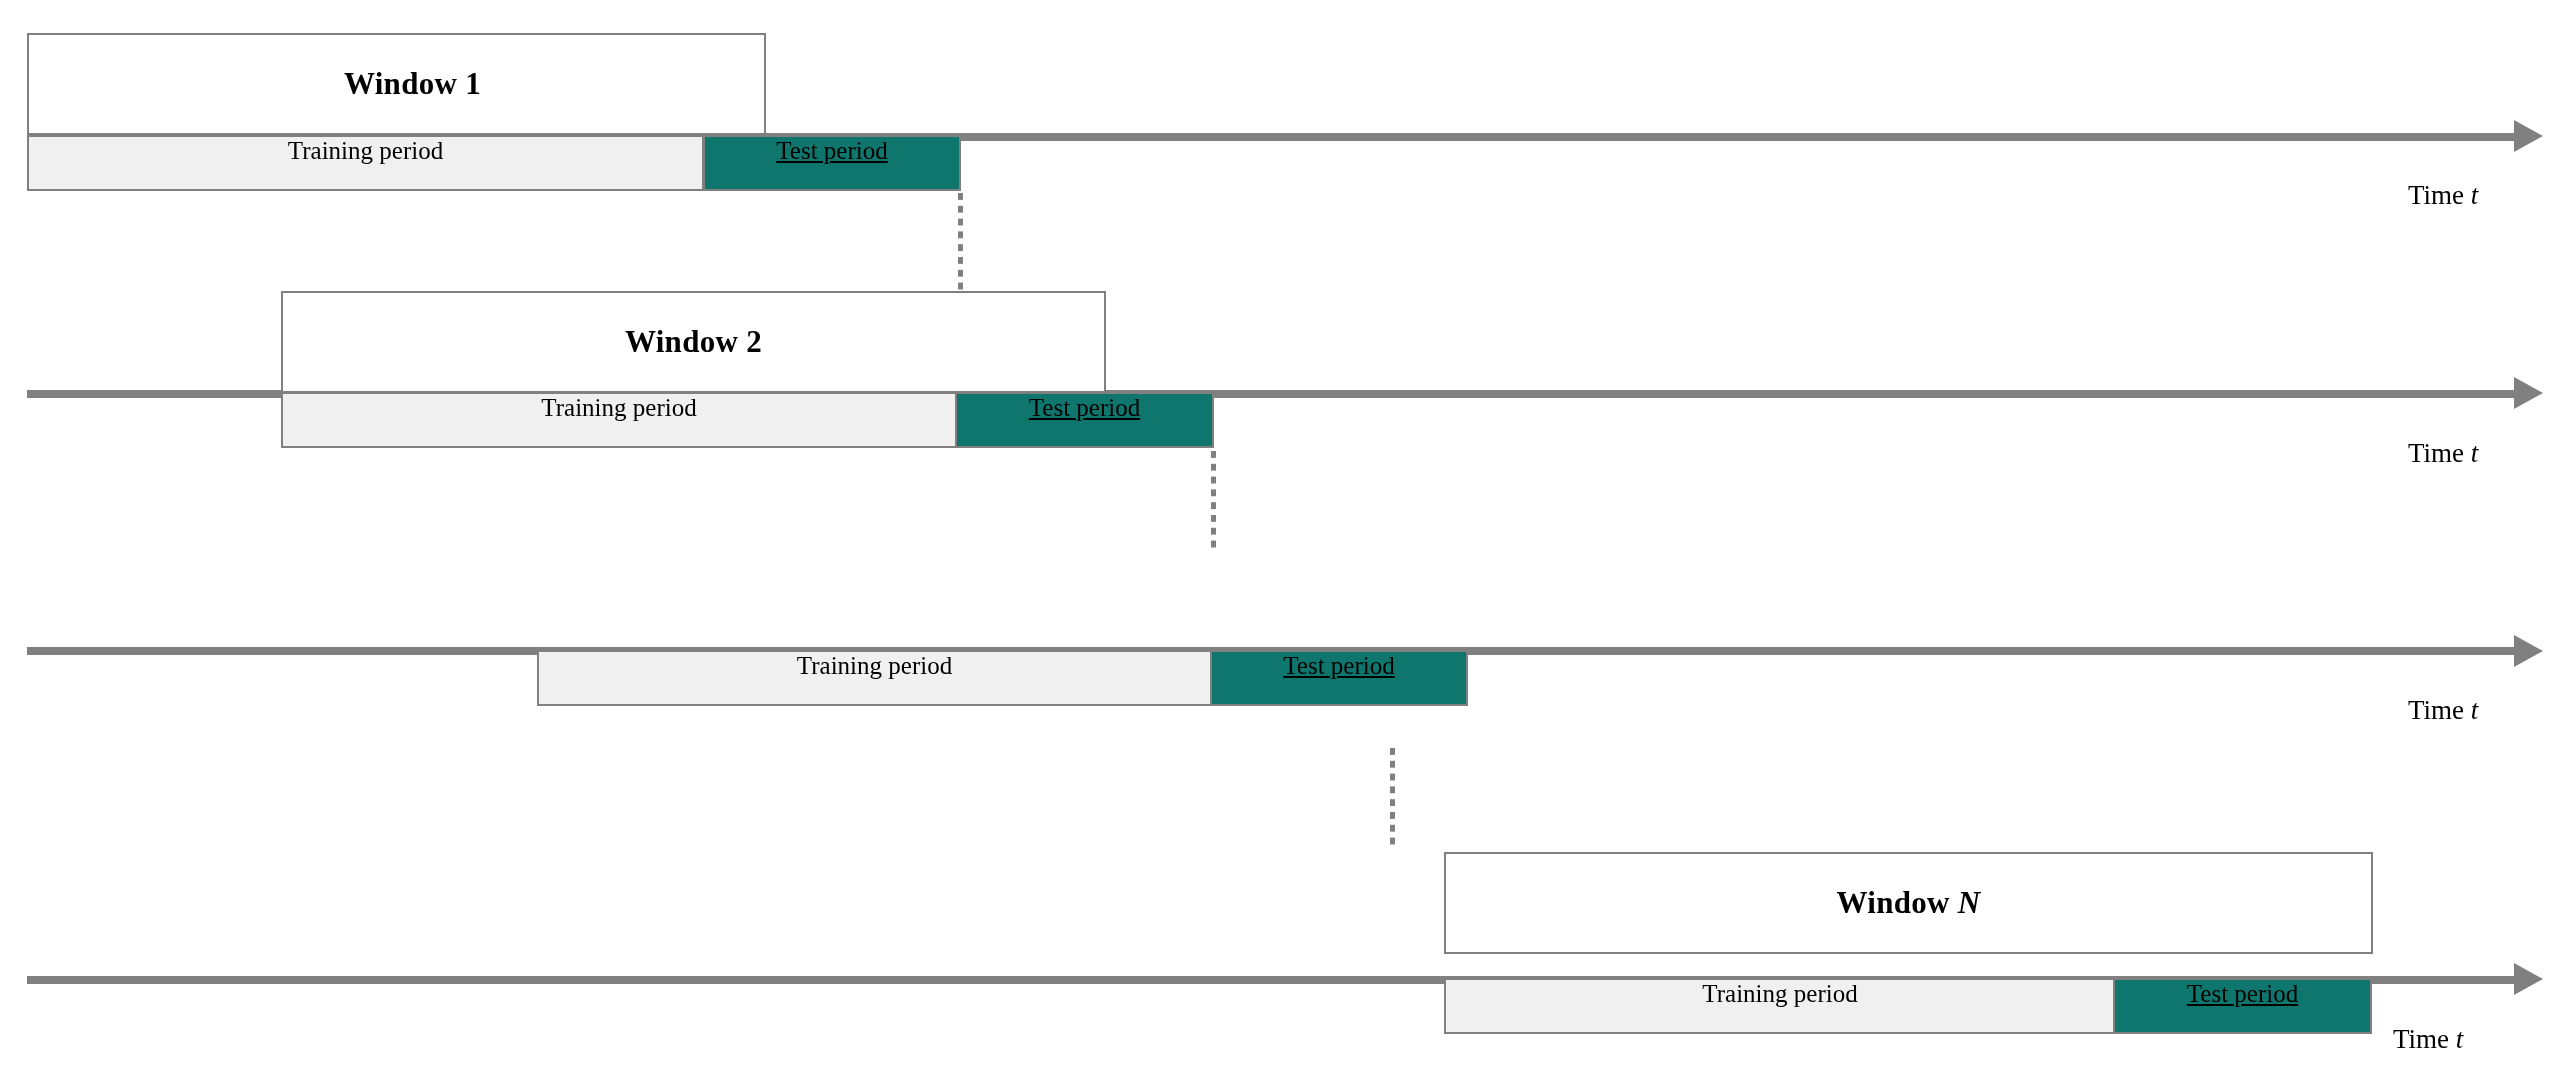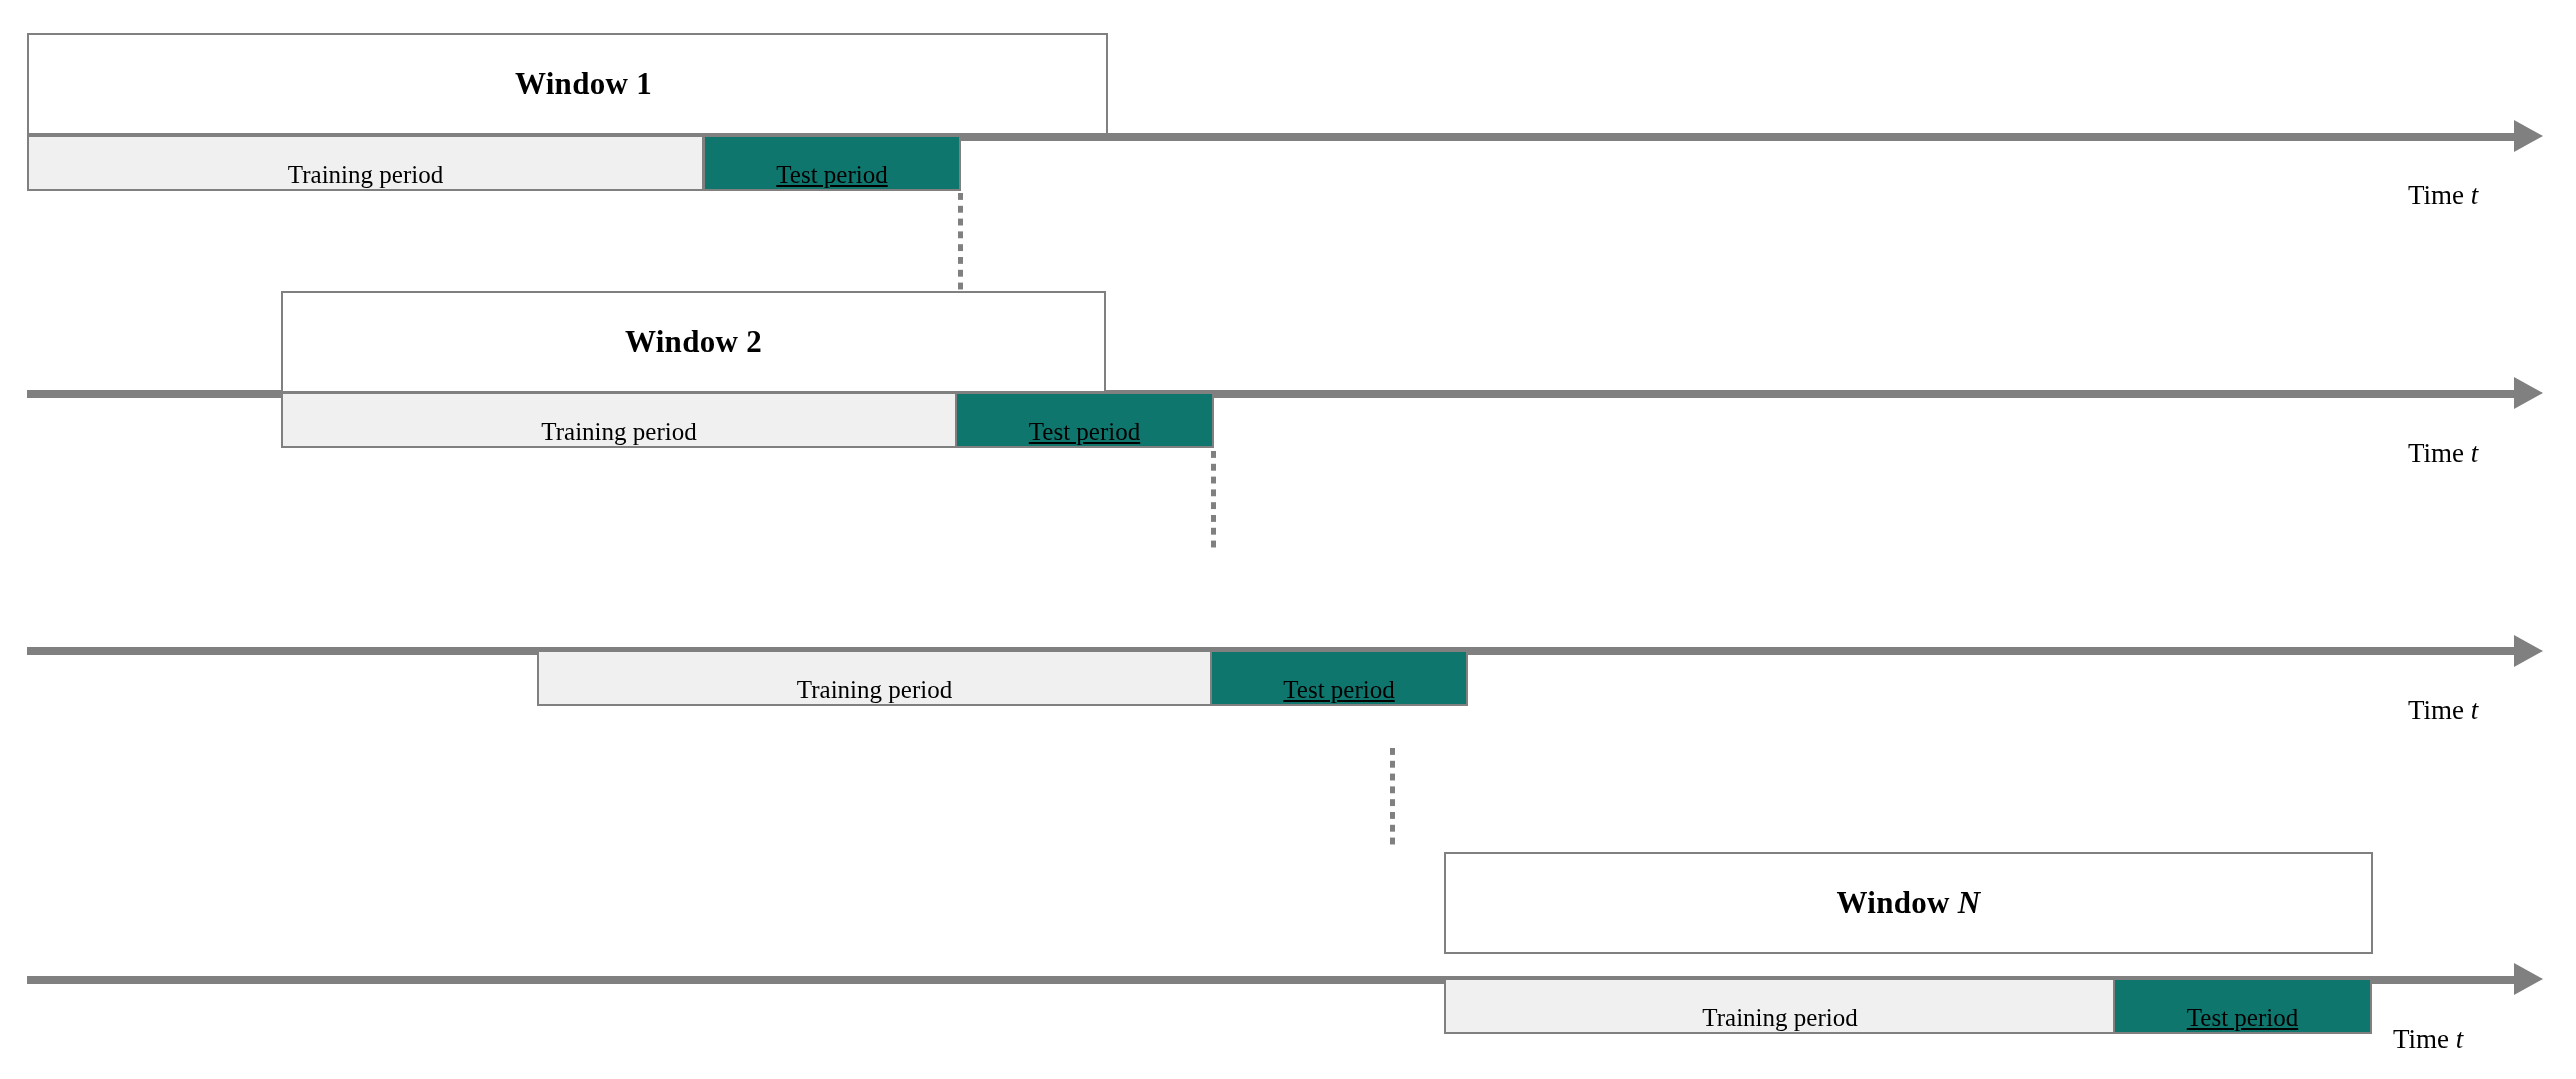--- a/index.html
+++ b/index.html
@@ -60,21 +60,21 @@
     letter-spacing: 0.3px;
   }
   .win-title i { font-style: italic; }
 
   
   .bar {
     position: absolute;
     box-sizing: border-box;
     border: 2.9px solid #808080;
     display: flex;
-    align-items: flex-end;
+    align-items: flex-start;
     justify-content: center;
   }
   .bar-train { background: #f0f0f0; }
   .bar-test  { background: #0f766e; text-decoration: underline; }
   .bar-label {
     font-size: 25px;
     color: #000000;
     white-space: nowrap;
   }
 
@@ -94,21 +94,21 @@
 
   <div class="row">
 
     <div class="axis" style="left:27px; top:133px; width:2487px;"></div>
     <div class="axis-head" style="left:2514px; top:120px;"></div>
 
     <div class="time-label" style="left:2408px; top:150px;">
       <span>Time </span><i>t</i>
     </div>
 
-    <div class="win-box" style="left:27px; top:33px; width:1081px; height:102px;padding-left:32px;">
+    <div class="win-box" style="left:27px; top:33px; width:739px; height:102px;padding-left:32px;">
       <span class="win-title">
         <span>Window </span><span>1</span>
       </span>
     </div>
 
     <div class="bar bar-train" style="left:27px; top:135px; width:677px; height:56px;">
       <span class="bar-label">Training period</span>
     </div>
     <div class="bar bar-test" style="left:703px; top:135px; width:258px; height:56px;">
       <span class="bar-label">Test period</span>

